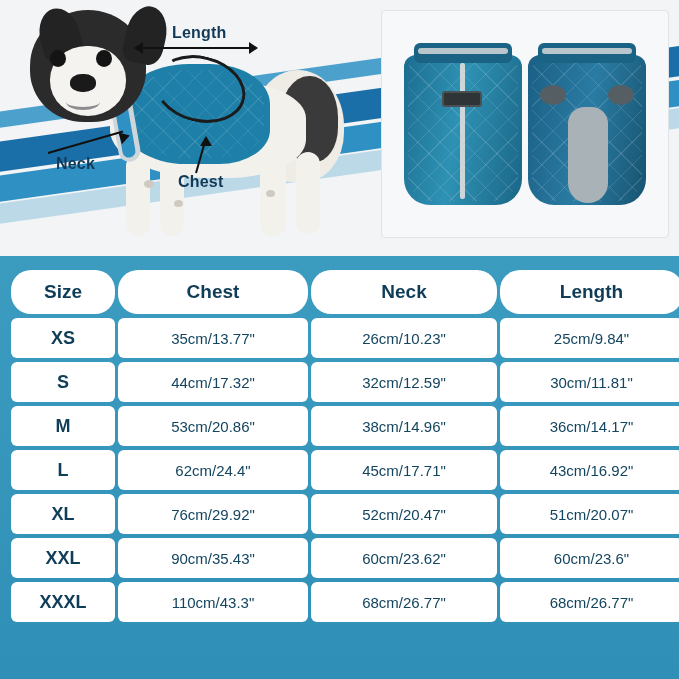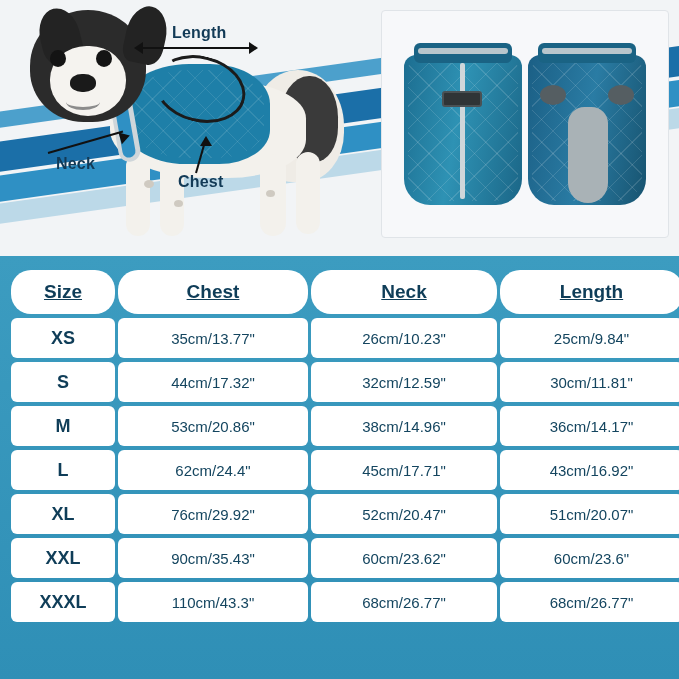--- a/index.html
+++ b/index.html
@@ -298,21 +298,20 @@
     height: 40px;
     font-size: 15px;
     vertical-align: middle;
   }
   table.size-table thead th {
     height: 44px;
     border-radius: 20px;
     color: #0f3d58;
     font-size: 19px;
     font-weight: bold;
-    text-decoration: underline;
   }
   table.size-table tbody td.size-col {
     font-weight: bold;
     font-size: 18px;
     color: #0f3d58;
   }
   col.c-size   { width: 104px; }
   col.c-chest  { width: 190px; }
   col.c-neck   { width: 186px; }
   col.c-length { width: 183px; }

